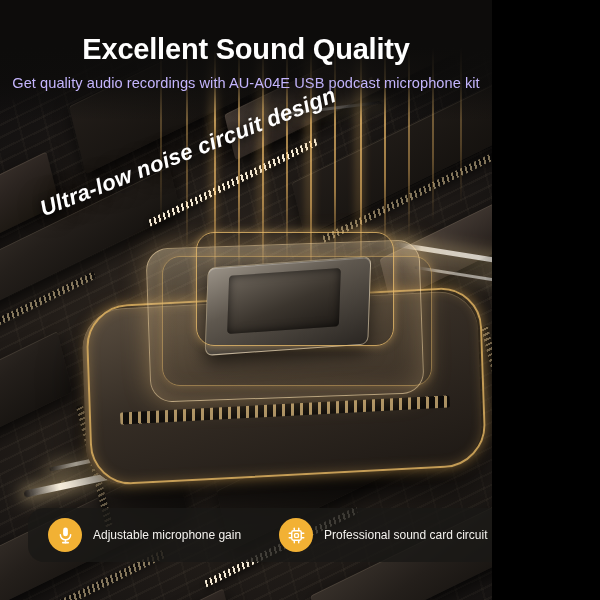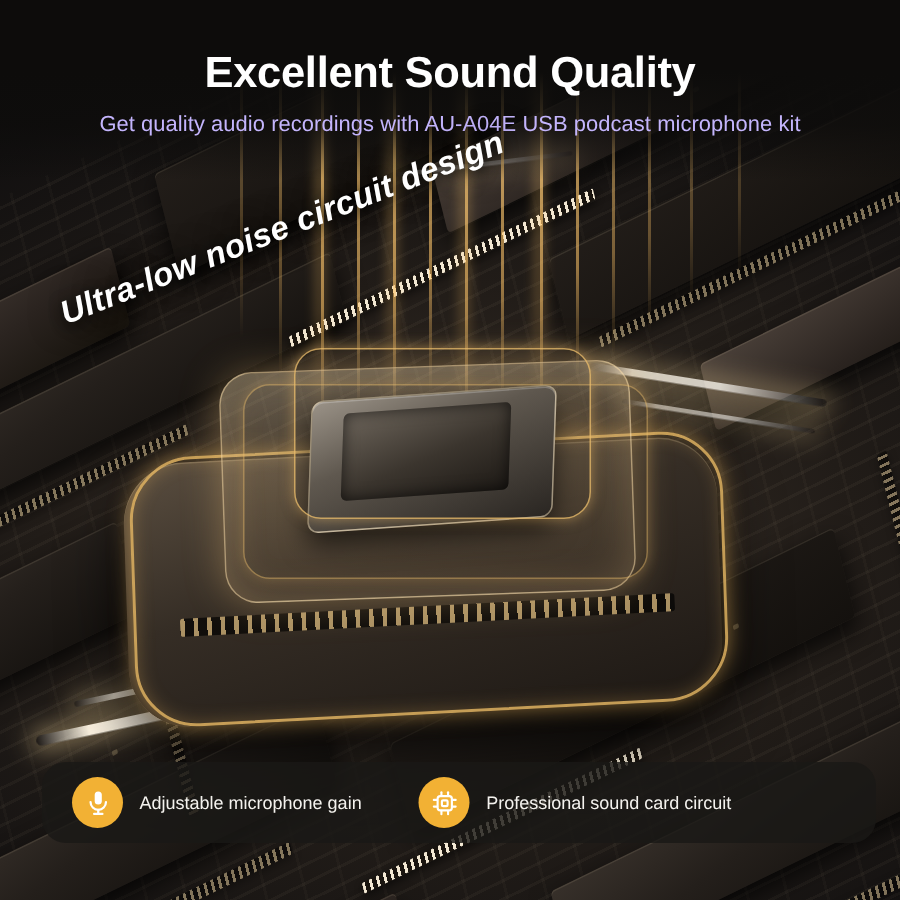--- a/index.html
+++ b/index.html
@@ -1,19 +1,19 @@
 <!DOCTYPE html>
 <html><head>
 <meta charset="utf-8">
 <style>
   html,body{margin:0;padding:0;background:#000;}
   body{font-family:"Liberation Sans",sans-serif;}
 
   .stage{
-    position:relative;width:600px;height:600px;overflow:hidden;
+    position:relative;width:492px;height:600px;overflow:hidden;
     background:#0d0c0b;
   }
 
   
   .pcb{position:absolute;inset:0;overflow:hidden;background:
       radial-gradient(120% 80% at 50% 62%, #3a3129 0%, #211c18 38%, #121010 70%, #0b0a0a 100%);}
 
   
   .iso{
     position:absolute;left:-34%;top:6%;width:168%;height:124%;

